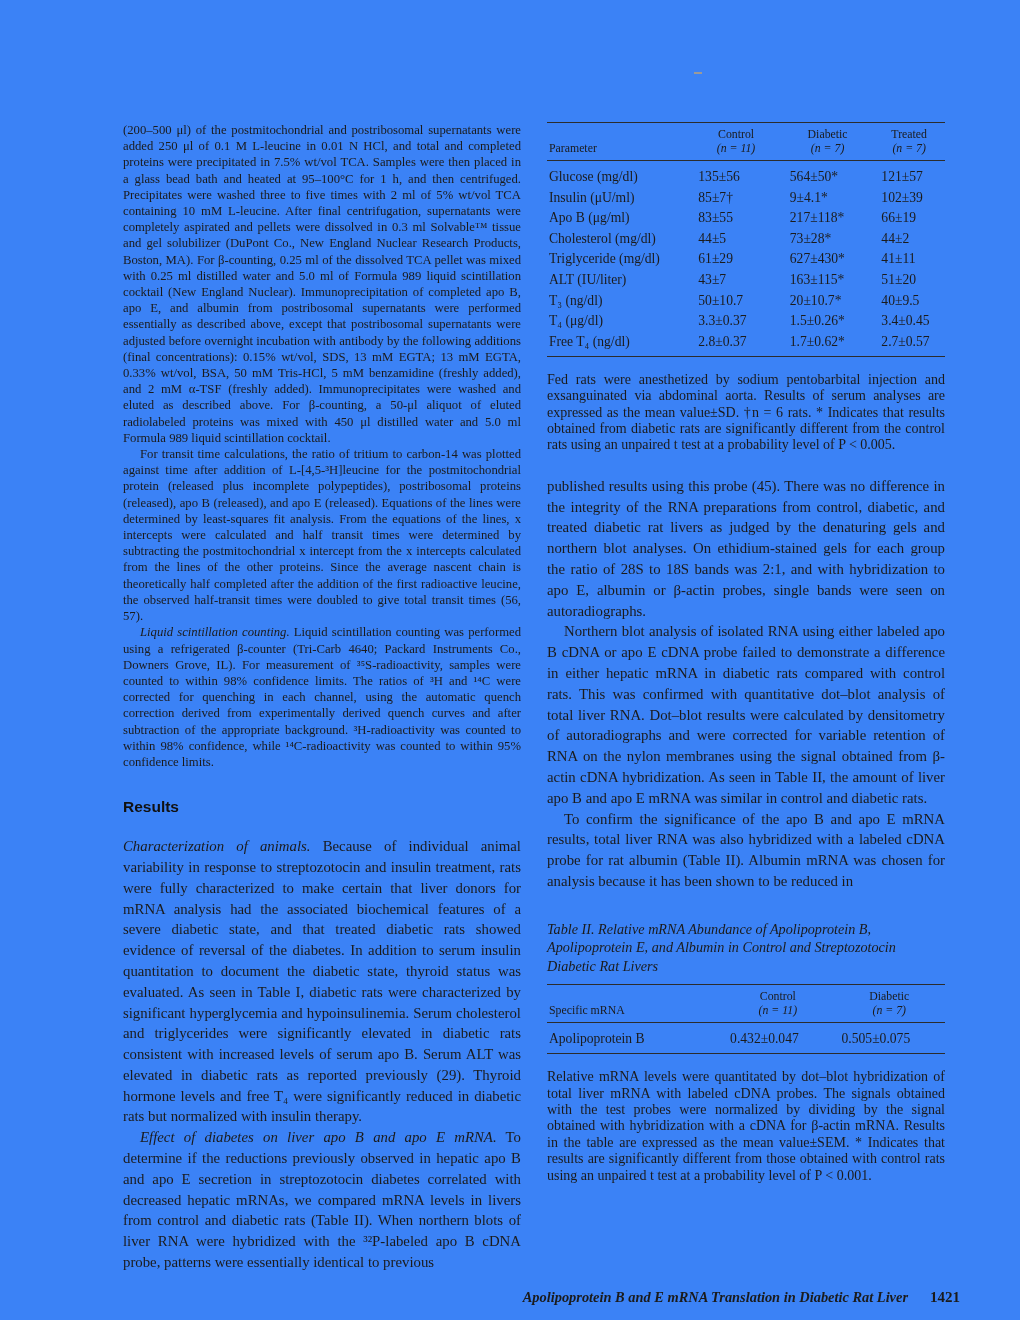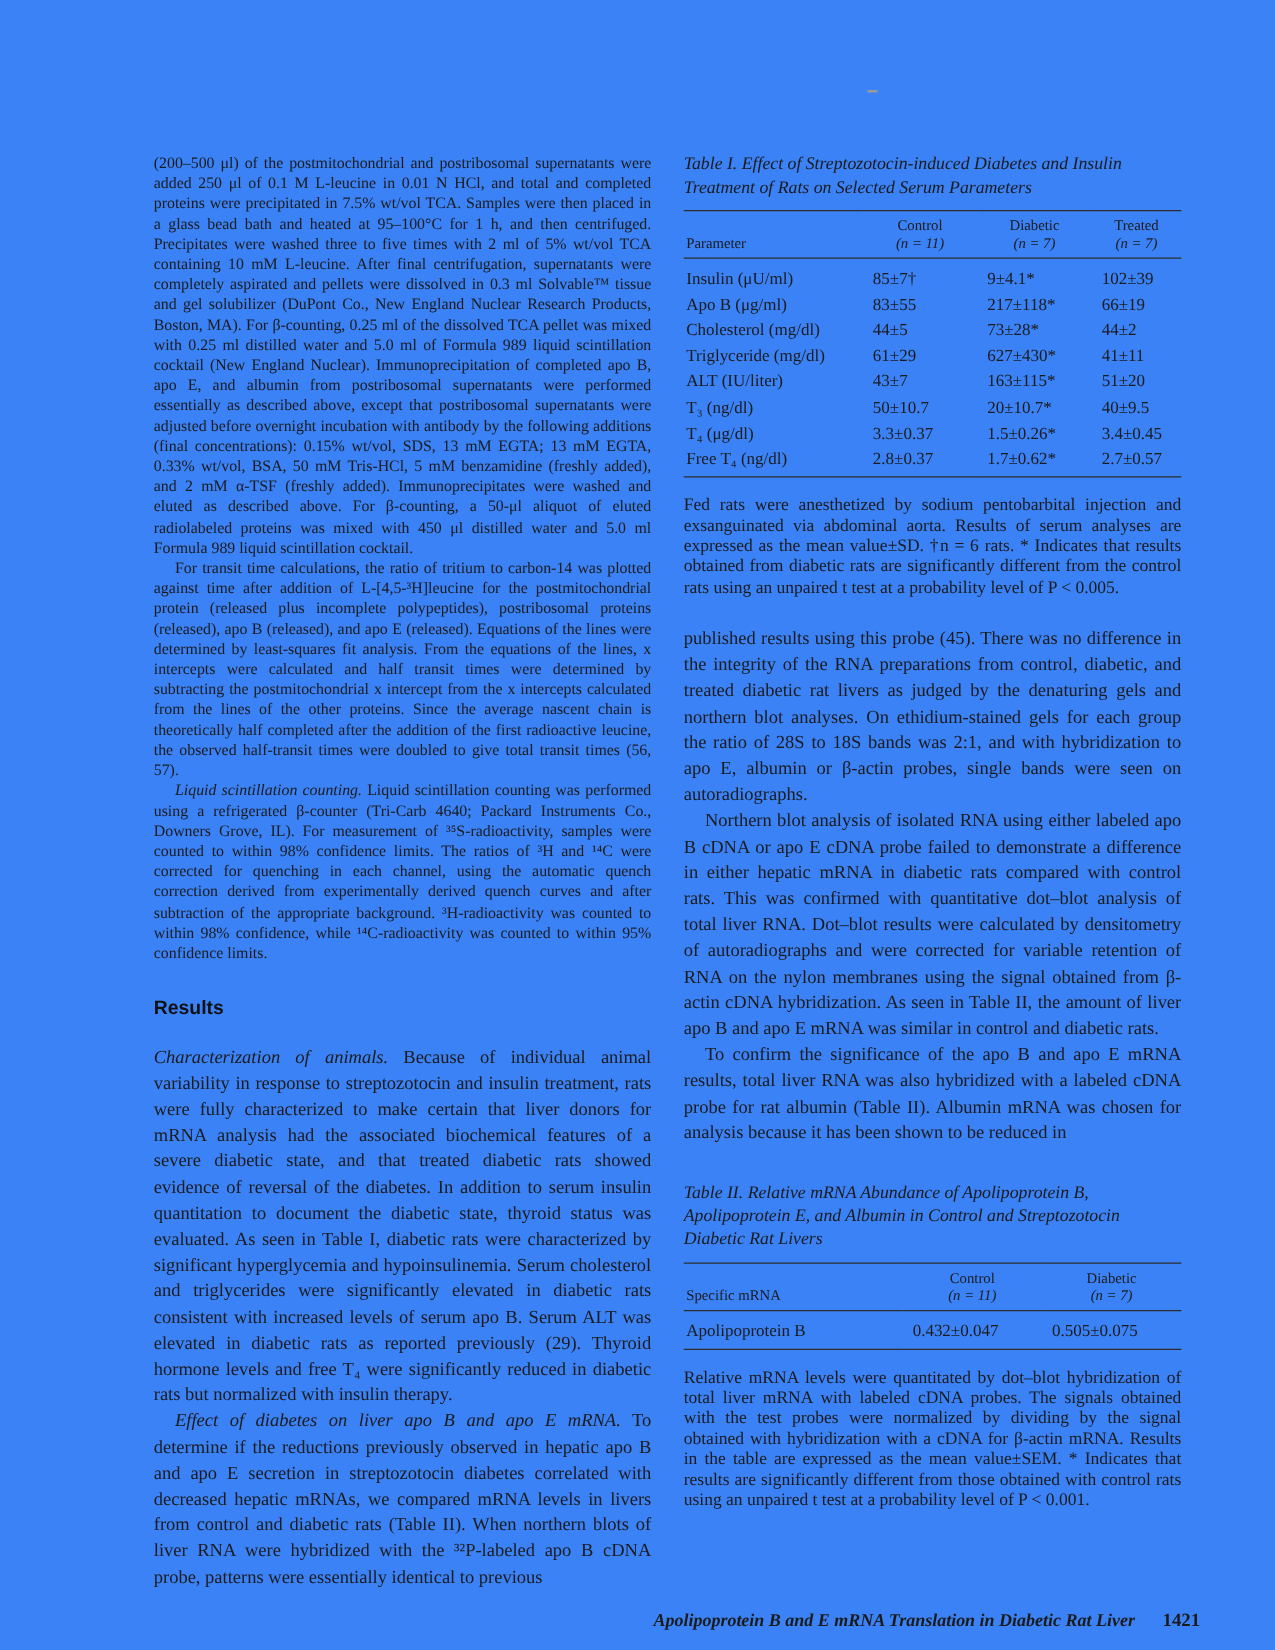--- a/index.html
+++ b/index.html
@@ -133,41 +133,46 @@
 
       <h2 class="section-heading">Results</h2>
 
       <p class="body-text"><span class="ital">Characterization of animals.</span><span> Because of individual animal variability in response to streptozotocin and insulin treatment, rats were fully characterized to make certain that liver donors for mRNA analysis had the associated biochemical features of a severe diabetic state, and that treated diabetic rats showed evidence of reversal of the diabetes. In addition to serum insulin quantitation to document the diabetic state, thyroid status was evaluated. As seen in Table I, diabetic rats were characterized by significant hyperglycemia and hypoinsulinemia. Serum cholesterol and triglycerides were significantly elevated in diabetic rats consistent with increased levels of serum apo B. Serum ALT was elevated in diabetic rats as reported previously (29). Thyroid hormone levels and free T₄ were significantly reduced in diabetic rats but normalized with insulin therapy.</span></p>
       <p class="body-text indent"><span class="ital">Effect of diabetes on liver apo B and apo E mRNA.</span><span> To determine if the reductions previously observed in hepatic apo B and apo E secretion in streptozotocin diabetes correlated with decreased hepatic mRNAs, we compared mRNA levels in livers from control and diabetic rats (Table II). When northern blots of liver RNA were hybridized with the ³²P-labeled apo B cDNA probe, patterns were essentially identical to previous</span></p>
     </div>
 
     <div class="col">
 
       <div class="table-block">
-        <p class="table-caption">Table I. Effect of Streptozotocin-induced Diabetes and Insulin Treatment of Rats on Selected Serum Parameters</p>
         <table class="data-table">
           <thead>
             <tr>
               <th class="param-h t1-c0">Parameter</th>
               <th class="t1-c1">
                 <div>Control</div>
                 <div class="n-label">(n = 11)</div>
               </th>
               <th class="t1-c2">
                 <div>Diabetic</div>
                 <div class="n-label">(n = 7)</div>
               </th>
               <th class="t1-c3">
                 <div>Treated</div>
                 <div class="n-label">(n = 7)</div>
               </th>
             </tr>
           </thead>
           <tbody>
             <tr>
+              <td>Glucose (mg/dl)</td>
+              <td class="value">135±56</td>
+              <td class="value">564±50*</td>
+              <td class="value">121±57</td>
+            </tr>
+            <tr>
               <td>Insulin (μU/ml)</td>
               <td class="value">85±7†</td>
               <td class="value">9±4.1*</td>
               <td class="value">102±39</td>
             </tr>
             <tr>
               <td>Apo B (μg/ml)</td>
               <td class="value">83±55</td>
               <td class="value">217±118*</td>
               <td class="value">66±19</td>

